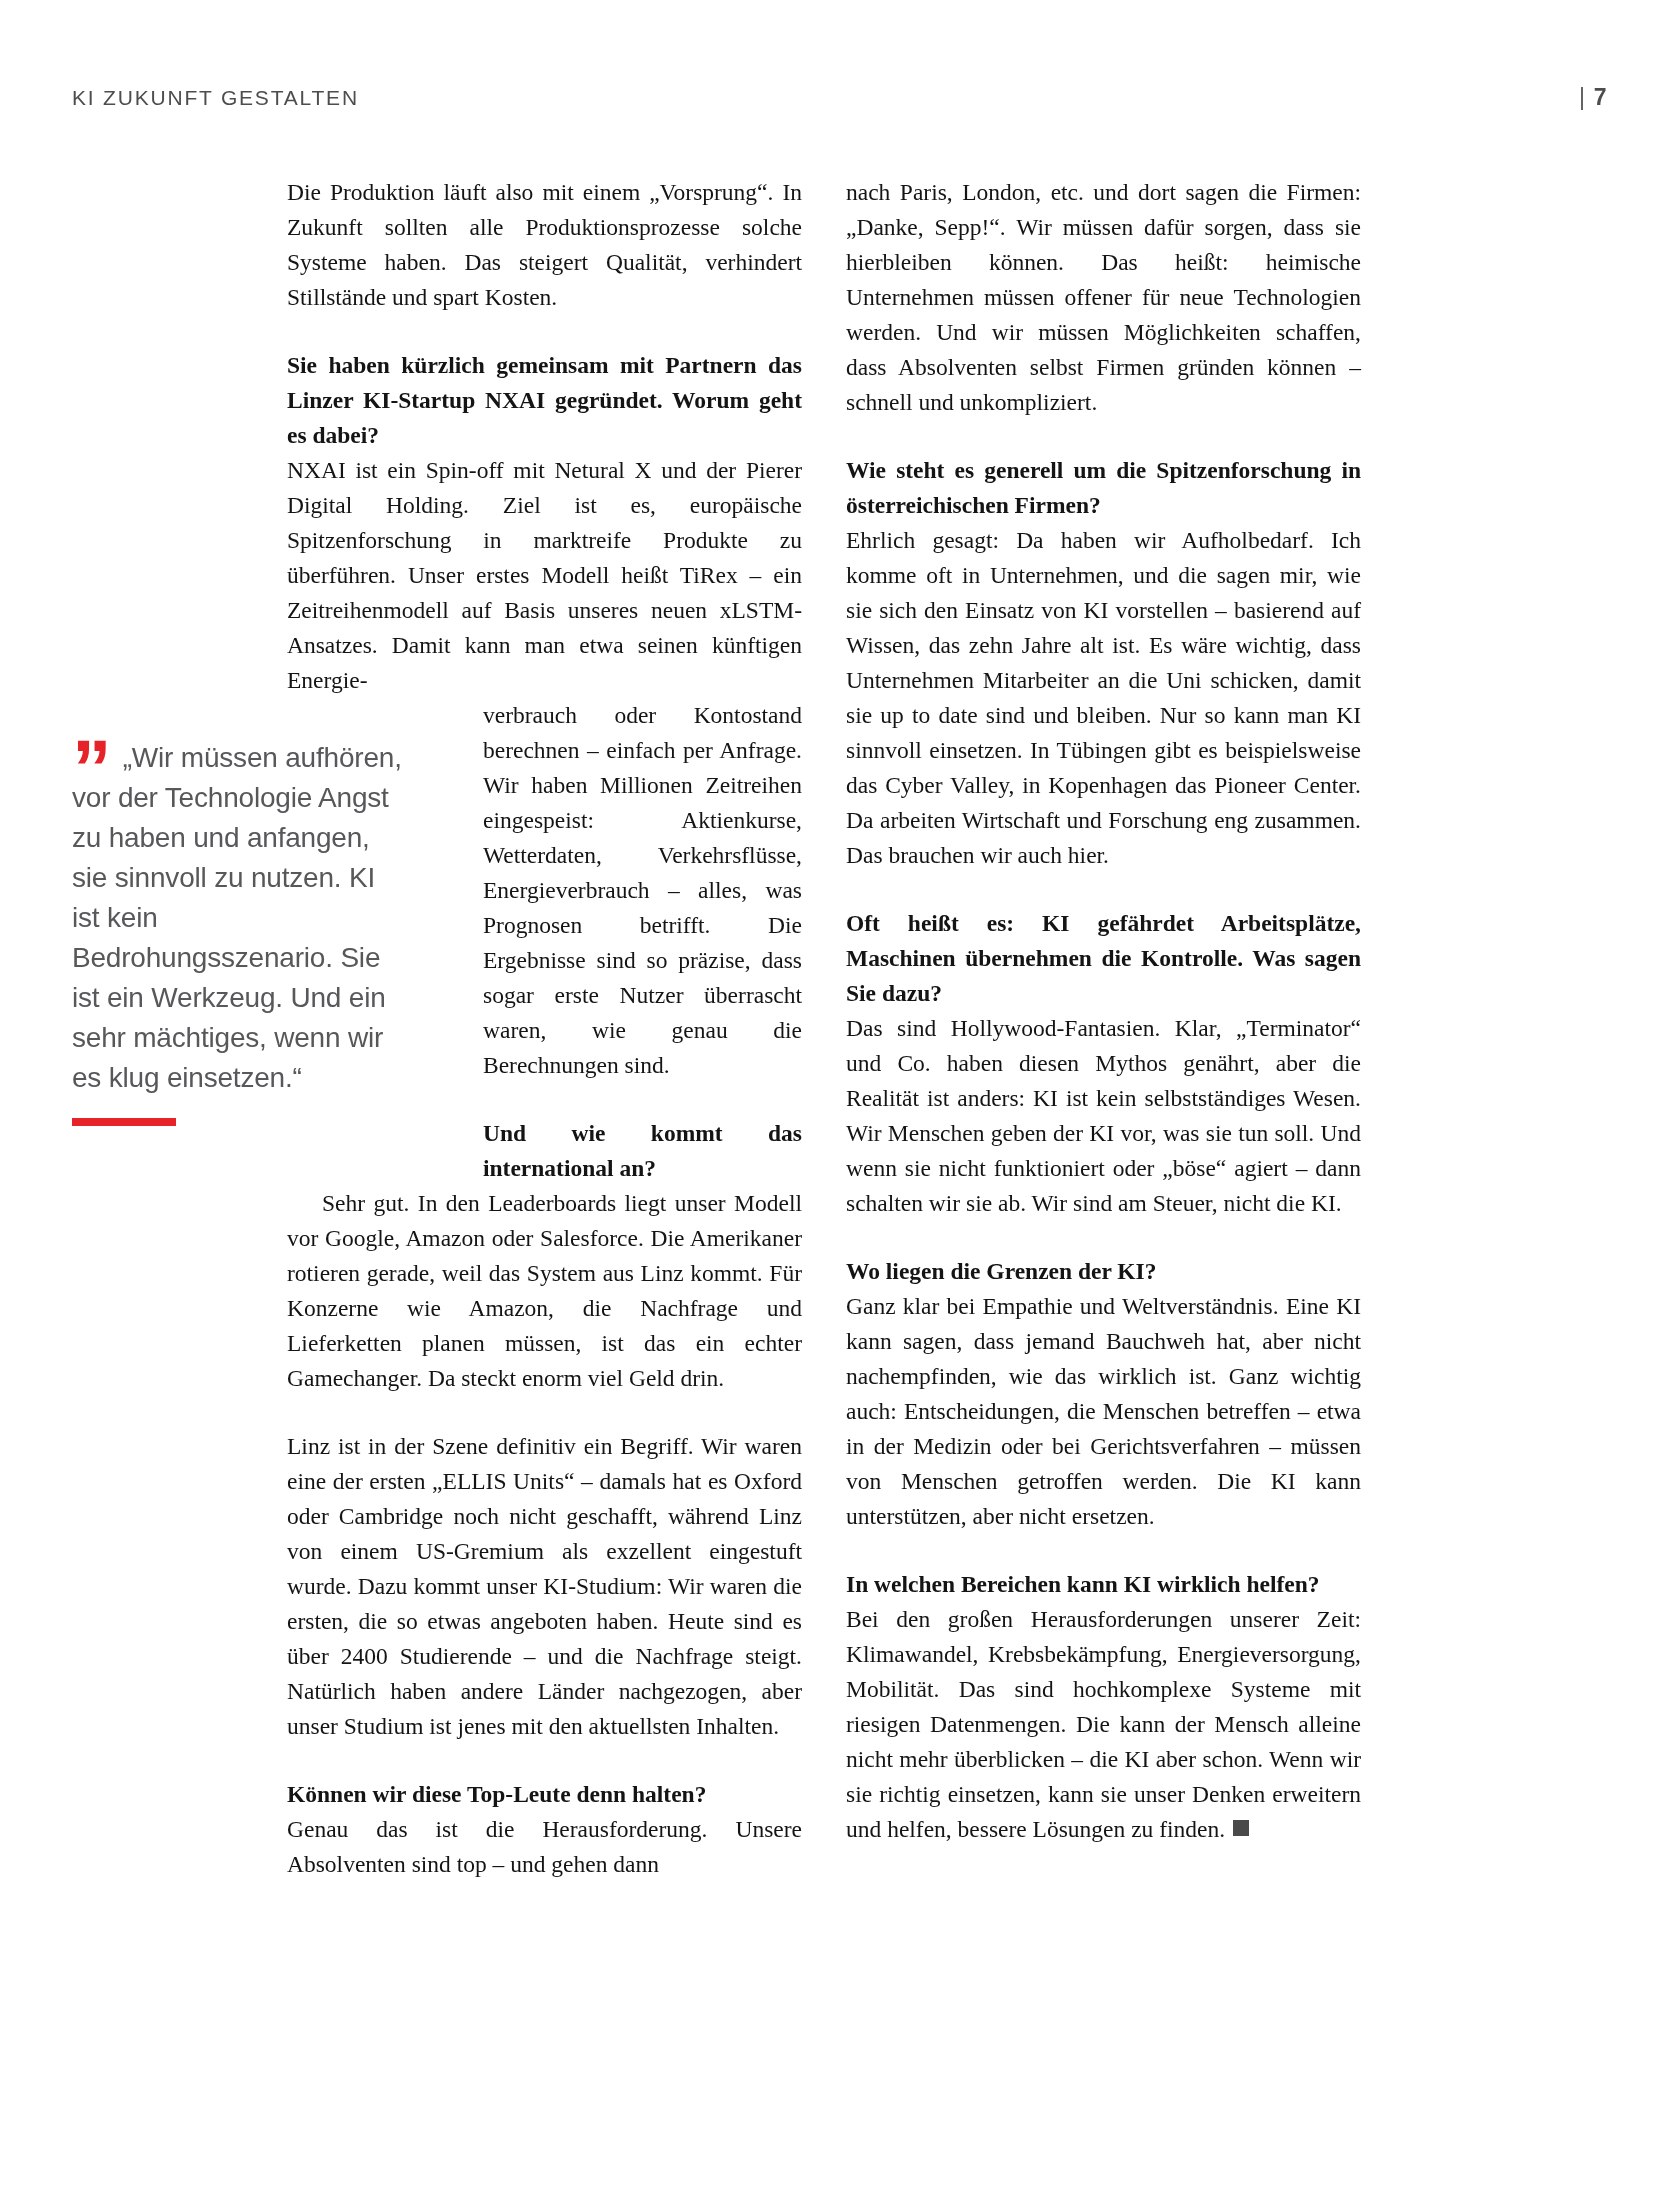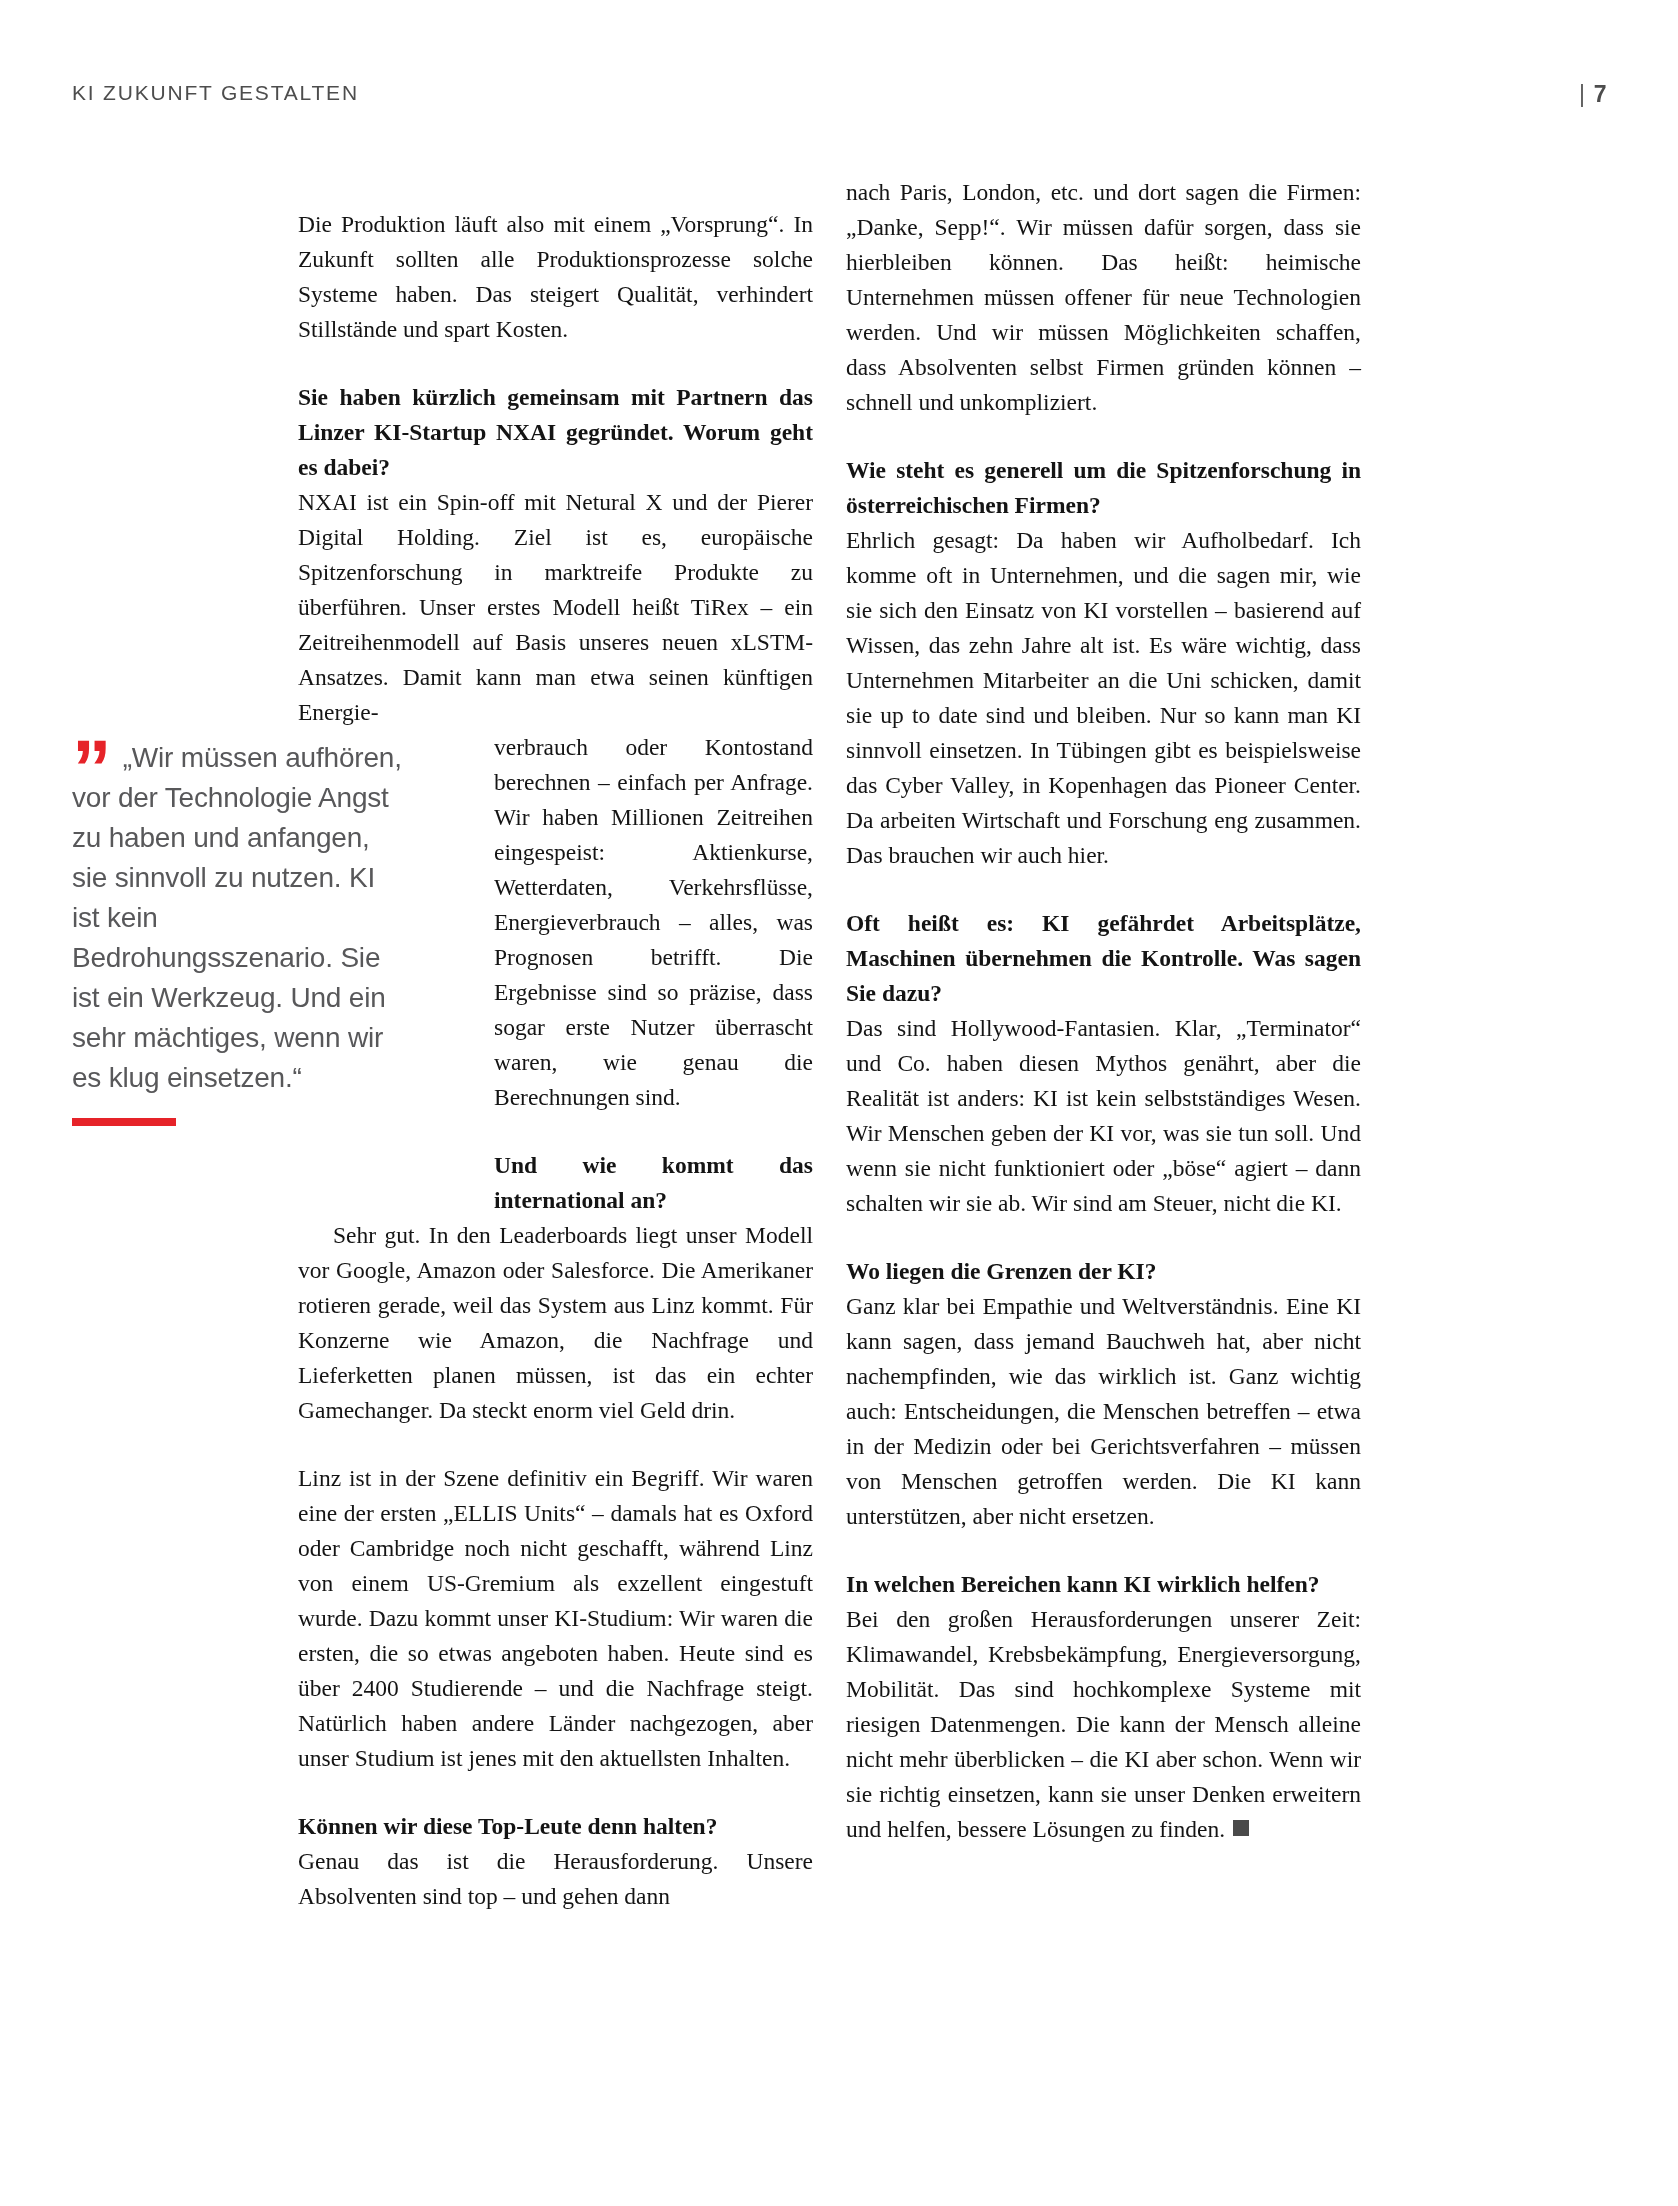--- a/index.html
+++ b/index.html
@@ -17,21 +17,21 @@
   }
 
   
   .running-head {
     position: absolute;
     top: 81px;
     left: 72px;
     right: 72px;
     height: 33px;
     display: flex;
-    align-items: flex-start;
+    align-items: center;
     justify-content: space-between;
   }
   .rh-title {
     font-family: "Liberation Sans", sans-serif;
     font-size: 21px;
     letter-spacing: 1.8px;
     color: #4d4d4d;
     font-weight: 400;
   }
   .rh-folio {
@@ -57,21 +57,21 @@
   .col {
     position: absolute;
     top: 0;
     font-size: 23.5px;
     line-height: 35px;
     text-align: justify;
     -webkit-hyphens: none;
     hyphens: none;
     color: #141414;
   }
-  .col-left  { left: 298px;  width: 515px; margin-top: 32px; }
+  .col-left  { left: 287px;  width: 515px; }
   .col-right { left: 846px;  width: 515px; }
 
   .col p {
     margin: 0;
   }
   .col p.body {
     text-align: justify;
   }
   
   .q {

